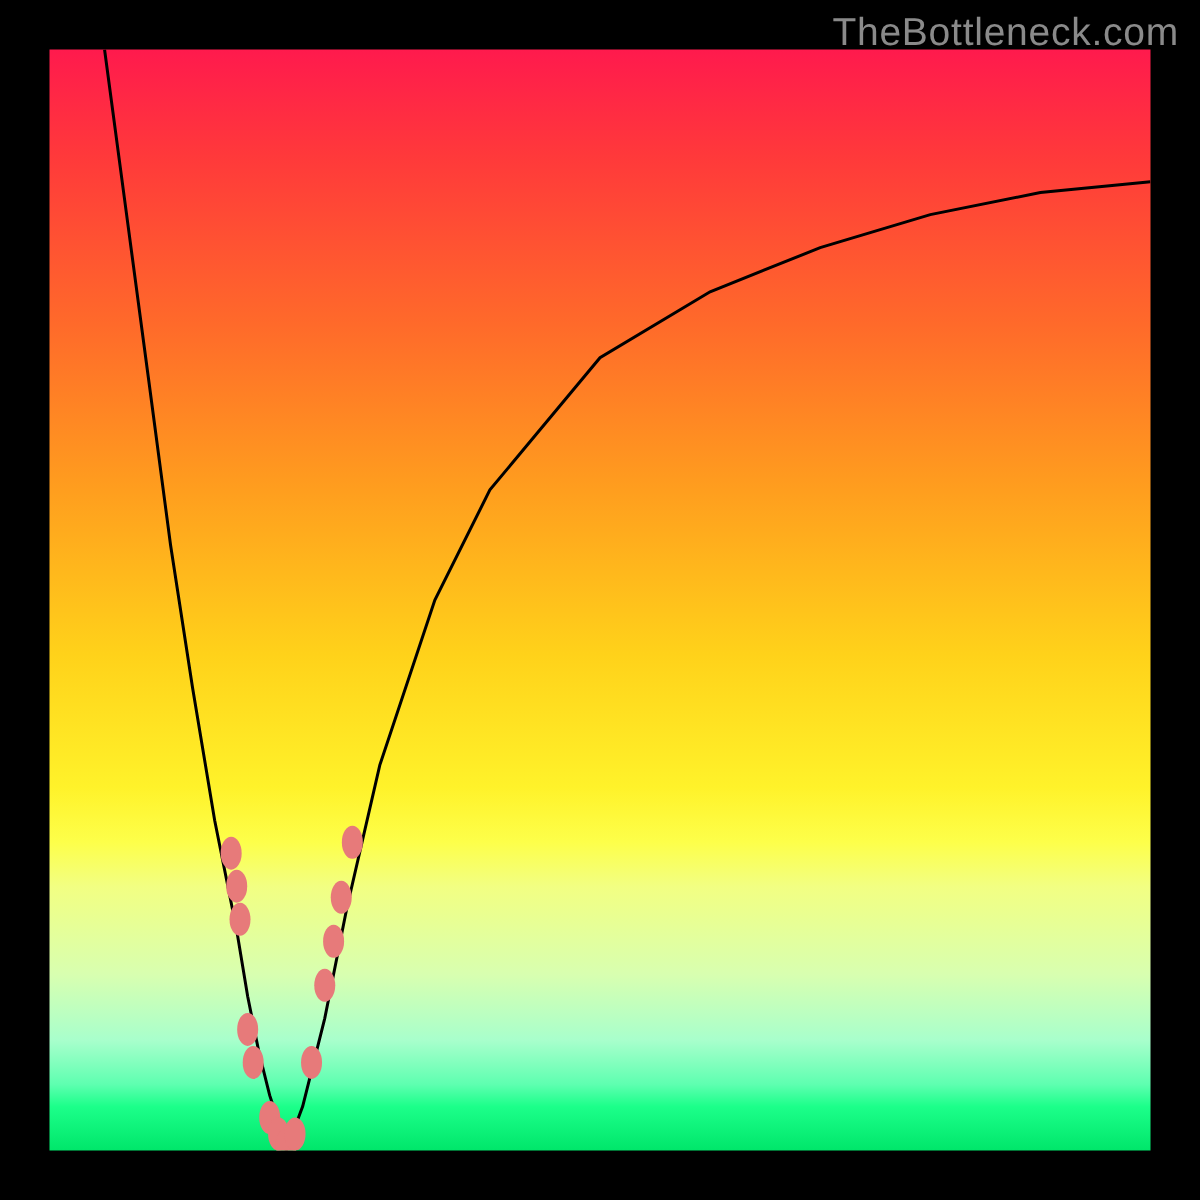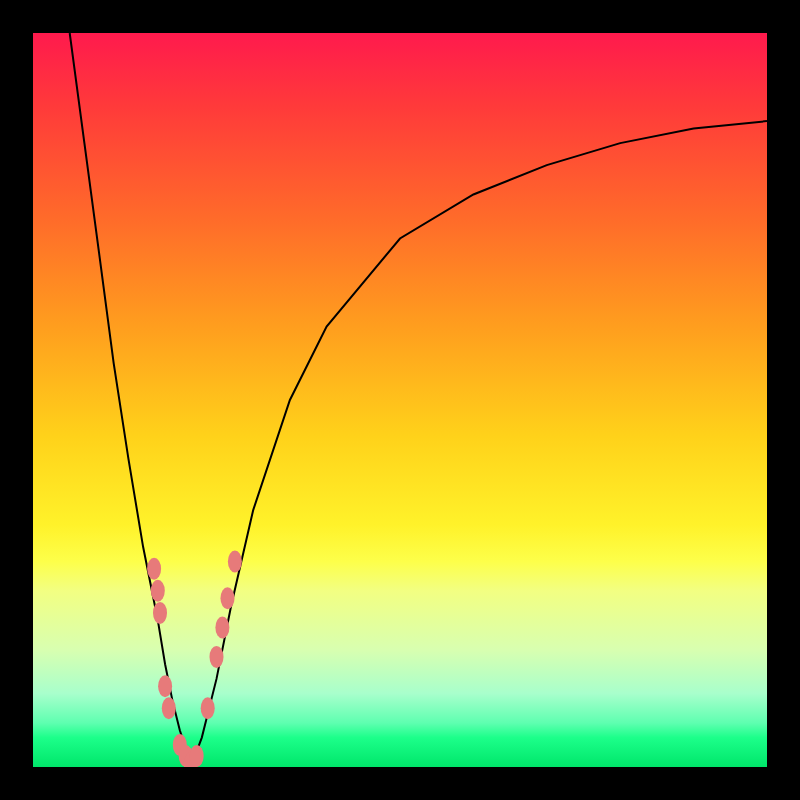--- a/index.html
+++ b/index.html
@@ -89,13 +89,14 @@
           <ellipse cx="157.8" cy="730.3" rx="7" ry="11" class="marker" fill="#e77a7a"></ellipse>
           <ellipse cx="163.7" cy="723.0" rx="7" ry="11" class="marker" fill="#e77a7a"></ellipse>
           <ellipse cx="174.7" cy="675.3" rx="7" ry="11" class="marker" fill="#e77a7a"></ellipse>
           <ellipse cx="183.5" cy="623.9" rx="7" ry="11" class="marker" fill="#e77a7a"></ellipse>
           <ellipse cx="189.4" cy="594.5" rx="7" ry="11" class="marker" fill="#e77a7a"></ellipse>
           <ellipse cx="194.5" cy="565.2" rx="7" ry="11" class="marker" fill="#e77a7a"></ellipse>
           <ellipse cx="201.9" cy="528.5" rx="7" ry="11" class="marker" fill="#e77a7a"></ellipse>
         </g>
     </svg>
   </div>
+  <div class="watermark">TheBottleneck.com</div>
 </div>
 
 </body></html>

